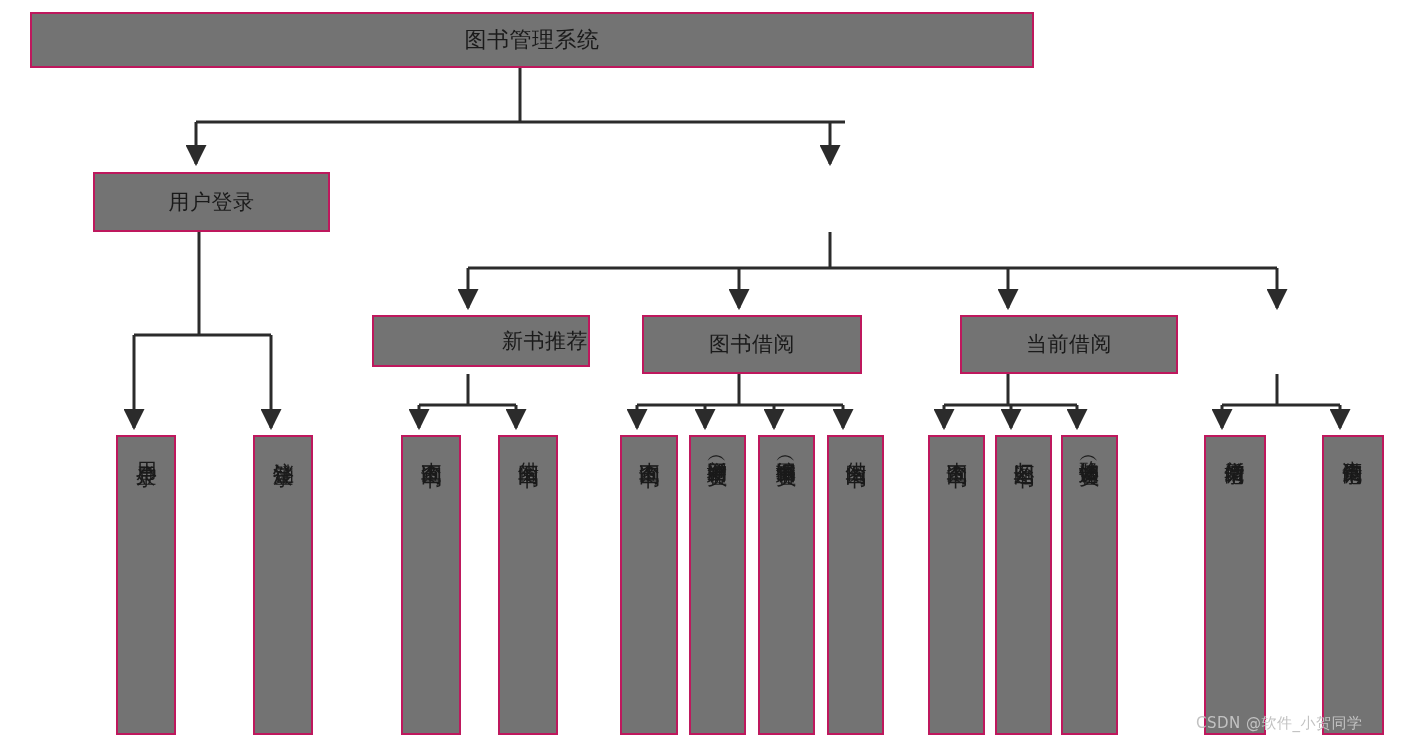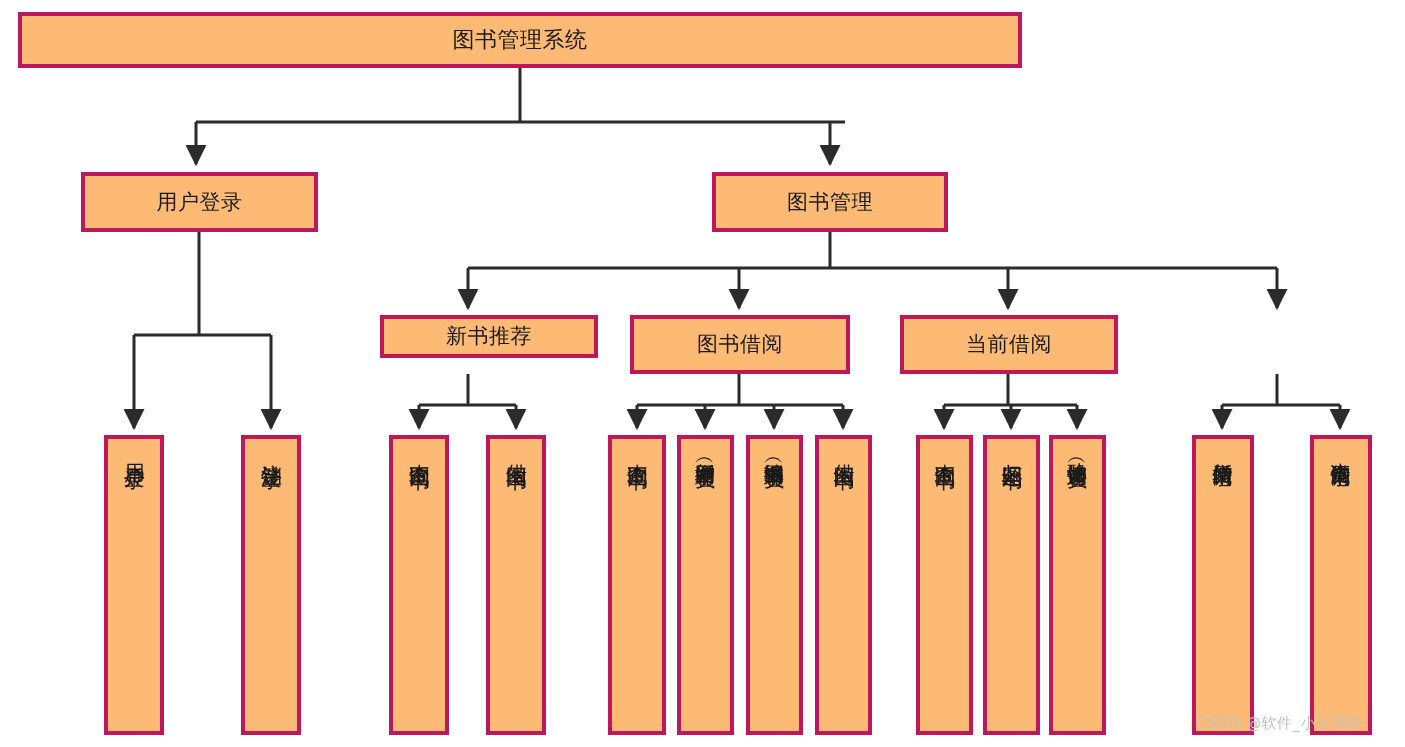--- a/index.html
+++ b/index.html
@@ -18,27 +18,28 @@
   #wires{
     position:absolute;
     left:0; top:0;
     width:1405px;
     height:747px;
     pointer-events:none;
   }
   .node{
     position:absolute;
     box-sizing:border-box;
-    background:#fdba74;
-    border:4px solid #be185d;
+    background:#737373;
+    border:2px solid #be185d;
     display:flex;
     align-items:center;
     justify-content:center;
     color:#1a1a1a;
     z-index:2;
+    margin-left:12px;
   }
   .node .label{
     display:block;
     text-align:center;
     line-height:1.18;
     letter-spacing:0.5px;
     white-space:nowrap;
   }
   
   .node.horiz .label{
@@ -136,33 +137,30 @@
   </svg>
 
   <div class="node root horiz" style="left:18px; top:12px; width:1004px; height:56px;">
     <span class="label">图书管理系统</span>
   </div>
 
   <div class="node horiz" style="left:81px; top:172px; width:237px; height:60px;">
     <span class="label">用户登录</span>
   </div>
 
-  <div class="node horiz" style="left:712px; top:172px; width:236px; height:60px;">
-    <span class="label">图书管理</span>
-  </div>
-
-  <div class="node horiz" style="left:380px; top:315px; width:218px; height:43px;">
+
+  <div class="node horiz" style="left:360px; top:315px; width:218px; height:52px;justify-content:flex-end;">
     <span class="label">新书推荐</span>
   </div>
 
   <div class="node horiz" style="left:630px; top:315px; width:220px; height:59px;justify-content:center;">
     <span class="label">图书借阅</span>
   </div>
 
-  <div class="node horiz" style="left:900px; top:315px; width:218px; height:59px;">
+  <div class="node horiz" style="left:948px; top:315px; width:218px; height:59px;">
     <span class="label">当前借阅</span>
   </div>
 
 
   <div class="node leaf" style="left:104px; top:435px; width:60px; height:300px;">
     <span class="label">用户登录</span>
   </div>
 
   <div class="node leaf" style="left:241px; top:435px; width:60px; height:300px;">
     <span class="label">注销登录</span>

